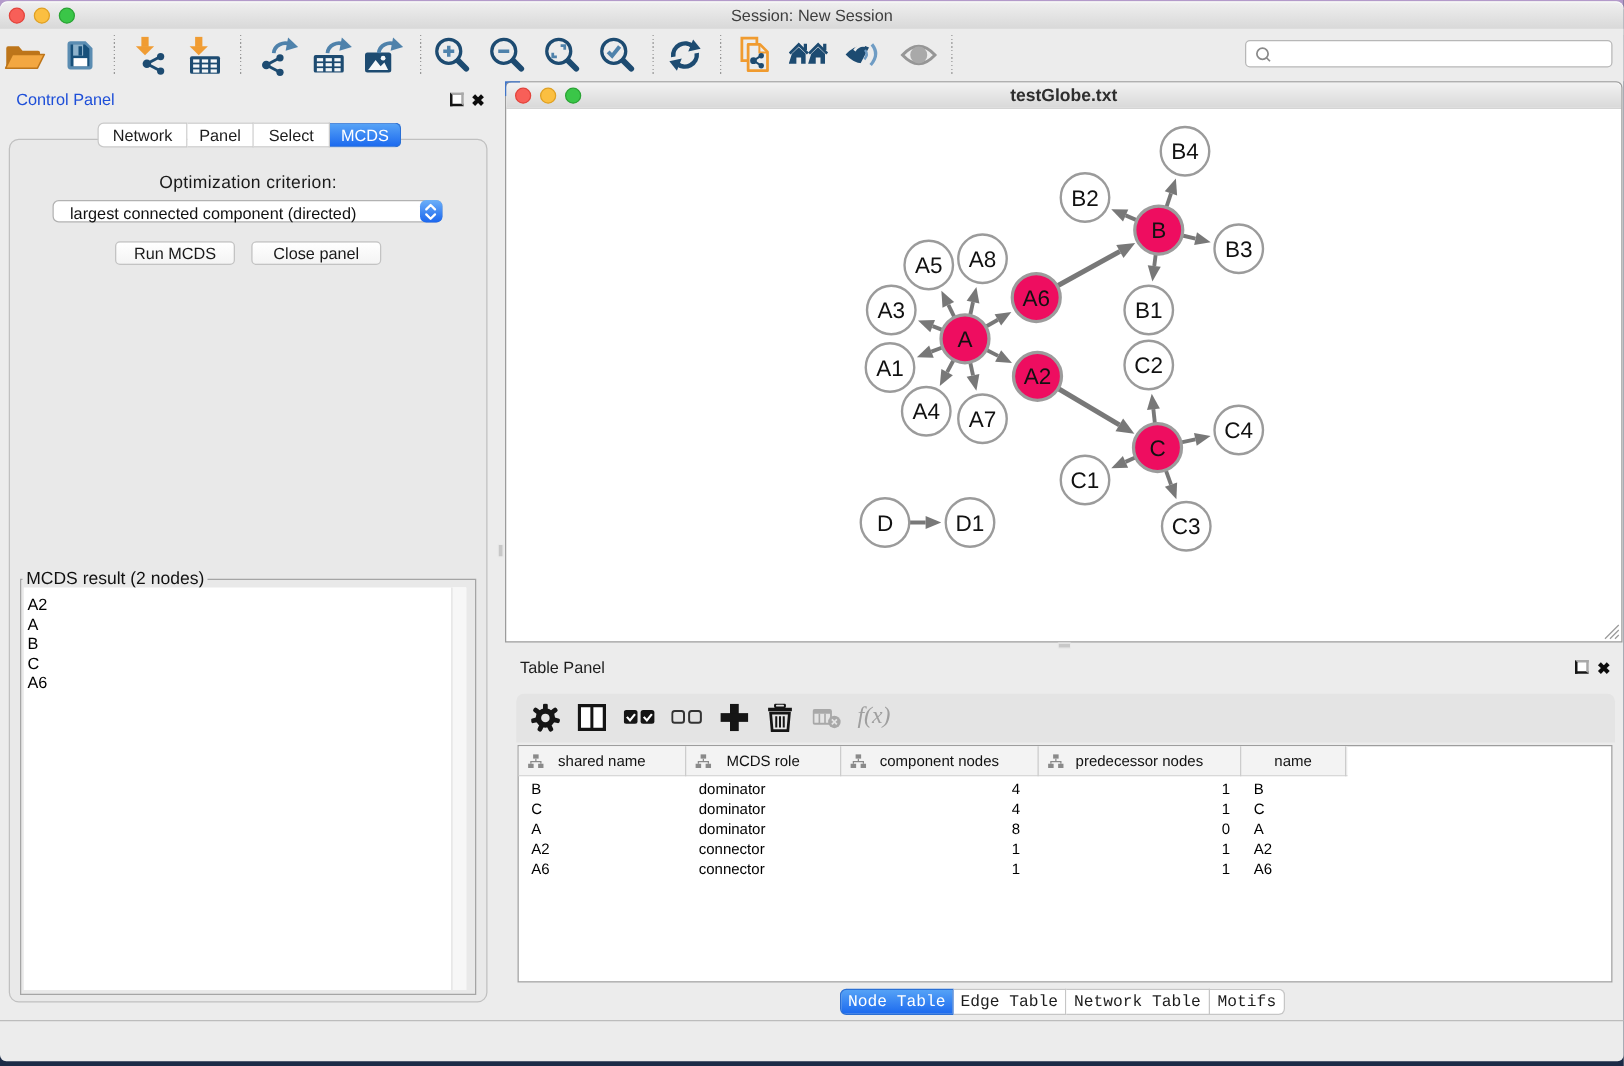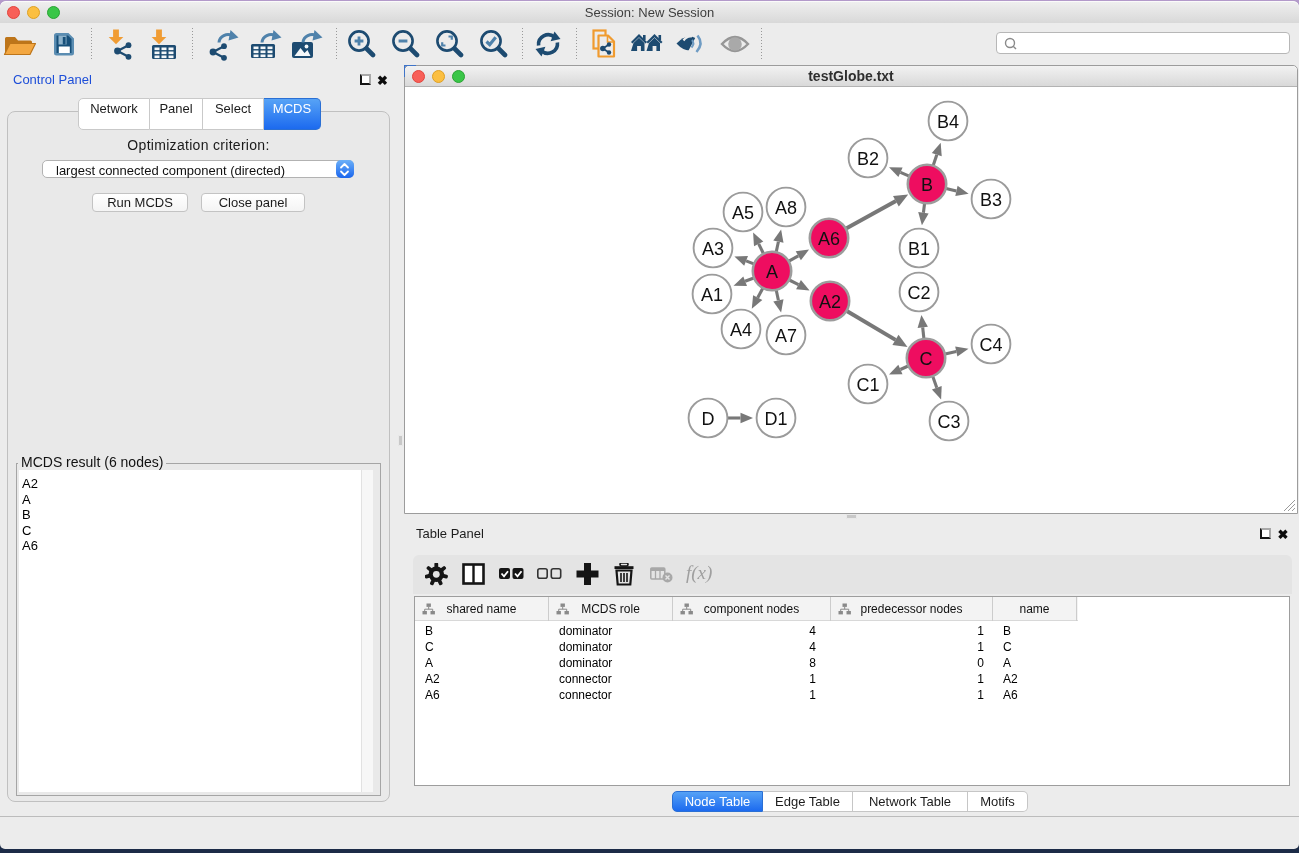--- a/index.html
+++ b/index.html
@@ -18,21 +18,21 @@
 #toolbar { position:absolute; top:22px; left:0; width:100%; height:42px; background:#ececec; }
 .tbi { position:absolute; top:26px; }
 .tsep { position:absolute; top:5px; height:32px; width:1px; background:repeating-linear-gradient(to bottom,#999 0,#999 1px,transparent 1px,transparent 3px); }
 #search { position:absolute; left:996px; top:9px; width:294px; height:22px; background:#fff; border:1px solid #b7b7b7; border-radius:4px; }
 
 #cpHead { position:absolute; left:13px; top:71px; font-size:13px; color:#1d4ed8; }
 .wbtn-sq { position:absolute; width:11px; height:11px; background:#fff; border-left:2px solid #161616; border-bottom:2px solid #161616; border-top:2px solid #a9a9a9; border-right:2px solid #a9a9a9; }
 .wbtn-x { position:absolute; font-size:13px; font-weight:bold; color:#0c0c0c; line-height:11px; }
 #cpPanel { position:absolute; left:7px; top:110px; width:383px; height:691px; background:#e9e9e9; border:1px solid #c0c0c0; border-radius:8px; }
 .segrow { position:absolute; display:flex; }
-.seg { height:32px; background:#fff; border:1px solid #c9c9c9; border-left:none; font-size:13px; color:#1c1c1c; text-align:center; line-height:19px; }
+.seg { height:20px; background:#fff; border:1px solid #c9c9c9; border-left:none; font-size:13px; color:#1c1c1c; text-align:center; line-height:19px; }
 .seg.first { border-left:1px solid #c9c9c9; border-radius:5px 0 0 5px; }
 .seg.last { border-radius:0 5px 5px 0; }
 .seg.sel { background:linear-gradient(#57a3f6,#1c6aef); color:#fff; border-color:#2a6fd4; }
 #optLabel { position:absolute; left:0; top:136px; width:397px; text-align:center; font-size:14px; letter-spacing:0.3px; color:#1a1a1a; }
 #combo { position:absolute; left:42px; top:159px; width:312px; height:18px; background:#fff; border:1px solid #b2b2b2; border-radius:5px; }
 #combo .ctext { position:absolute; left:13px; top:1.5px; font-size:13px; color:#111; }
 #combo .stepper { position:absolute; right:-1px; top:-1px; width:18px; height:18px; border-radius:5px; background:linear-gradient(#6cb0f8,#1b66ee); }
 #combo .stepper svg { position:absolute; left:3px; top:1.5px; }
 .macbtn { position:absolute; height:19px; background:linear-gradient(#ffffff,#f4f4f4); border:1px solid #c3c3c3; border-radius:4px; font-size:13px; color:#1a1a1a; text-align:center; line-height:17px; }
 #grpBox { position:absolute; left:16px; top:462px; width:365px; height:333px; border:1px solid #a5a5a5; }
@@ -56,21 +56,21 @@
 #tpBar { position:absolute; left:413px; top:554px; width:879px; height:39px; background:#e4e4e4; border-radius:6px 6px 0 0; }
 .tpi { position:absolute; top:562px; }
 #tbl { position:absolute; left:414px; top:595px; width:876px; height:190px; background:#fff; border:1px solid #9d9d9d; }
 #tblHead { position:absolute; left:0; top:0; width:663px; height:24px; background:#f3f3f3; border-bottom:1px solid #d8d8d8; display:flex; }
 .th { position:relative; height:24px; border-right:1px solid #cccccc; font-size:12px; color:#111; }
 .th .lbl { position:absolute; width:100%; text-align:center; top:5px; }
 .th svg { position:absolute; left:7px; top:6px; }
 .trow { position:absolute; font-size:12px; color:#000; height:16px; line-height:16px; }
 
 #btabs { position:absolute; left:672px; top:790px; display:flex; }
-.btab { height:21px; background:#fff; border:1px solid #c6c6c6; border-left:none; font-size:13px; color:#1c1c1c; text-align:center; line-height:20px; }
+.btab { height:21px; background:#fff; border:1px solid #c6c6c6; border-left:none; font-size:13px; color:#1c1c1c; text-align:center; line-height:20px;font-family:Liberation Mono, monospace; }
 .btab.first { border-left:1px solid #c6c6c6; border-radius:5px 0 0 5px; }
 .btab.last { border-radius:0 5px 5px 0; }
 .btab.sel { background:linear-gradient(#55a2f6,#1c6aef); color:#fff; border-color:#2a6fd4; }
 
 #statusSep { position:absolute; left:0; top:815px; width:100%; height:1px; background:#bcbcbc; }
 #statusbar { position:absolute; left:0; top:816px; width:100%; height:32px; background:#ececec; }
 #listBtn { position:absolute; left:9px; top:8px; width:28px; height:20px; background:#fdfdfd; border:1px solid #a2a2a2; }
 #memBtn { position:absolute; right:10px; top:6px; width:76px; height:23px; background:#f6f6f6; border:1px solid #b2b2b2; font-size:12px; color:#111; }
 #memBtn .dot { position:absolute; left:8px; top:5.5px; width:11px; height:11px; border-radius:50%; background:#1e9b35; }
 #memBtn .mt { position:absolute; left:25px; top:4px; }
@@ -243,21 +243,21 @@
     <div class="stepper">
         <svg width="12" height="15">
           <path d="M2 5.5 L5.5 2 L9 5.5" fill="none" stroke="#fff" stroke-width="1.8" stroke-linecap="round" stroke-linejoin="round"></path>
           <path d="M2 9.5 L5.5 13 L9 9.5" fill="none" stroke="#fff" stroke-width="1.8" stroke-linecap="round" stroke-linejoin="round"></path>
         </svg>
       </div>
   </div>
   <div class="macbtn" style="left:92px; top:192px; width:96px;">Run MCDS</div>
   <div class="macbtn" style="left:201px; top:192px; width:104px;">Close panel</div>
   <div id="grpBox"></div>
-  <div id="grpTitle">MCDS result (6 nodes)</div>
+  <div id="grpTitle">MCDS result (2 nodes)</div>
   <div id="listBox">
     <div class="items">A2<br>A<br>B<br>C<br>A6</div>
     <div id="listScroll"></div>
   </div>
 
   <div id="netwin">
     <svg style="position:absolute;left:-1px;top:-1px;z-index:5" width="12" height="12">
         <path d="M0 12 V3 Q0 0 3 0 H12" fill="none" stroke="#3f74c8" stroke-width="2"></path>
       </svg>
     <div id="nettitle">

